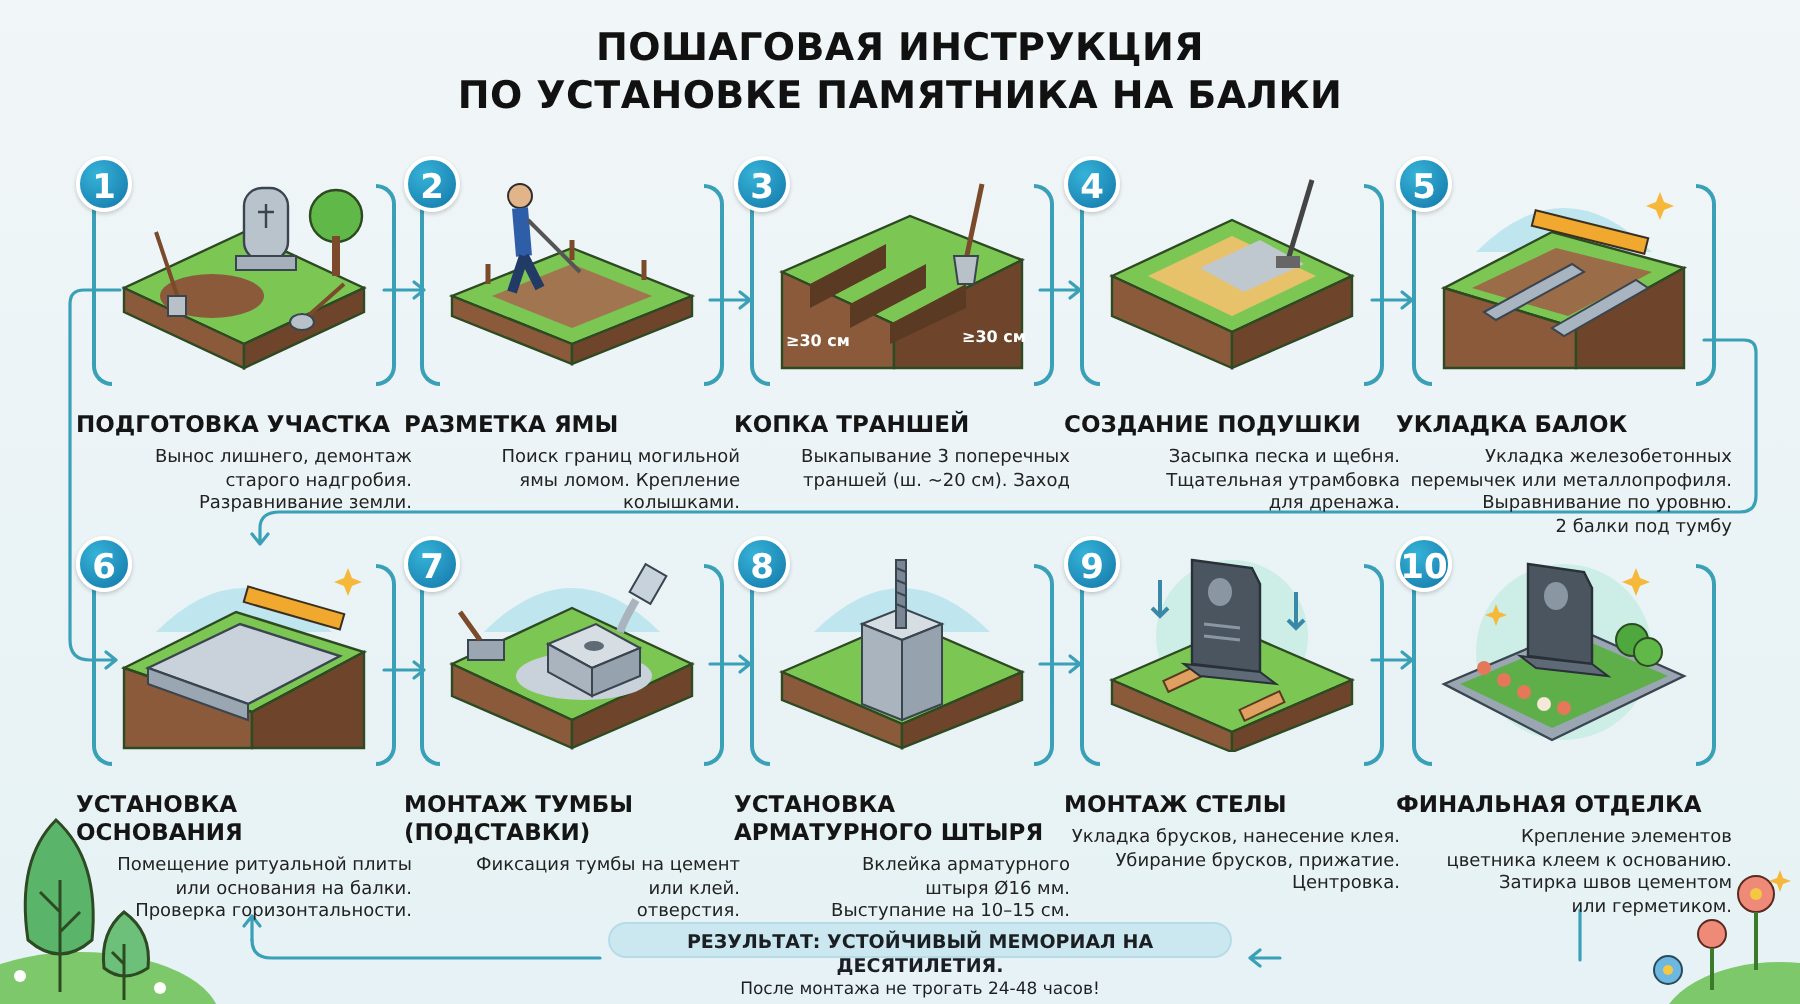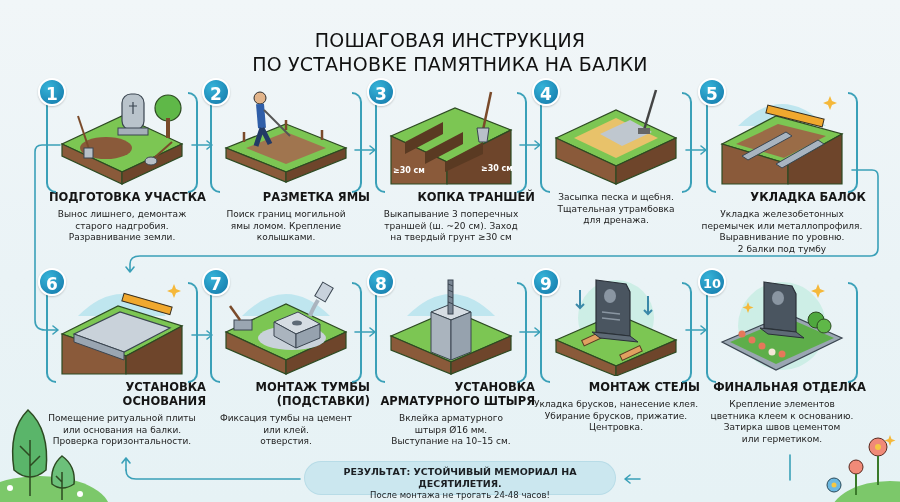--- a/index.html
+++ b/index.html
@@ -4,52 +4,52 @@
 <style>
   * { box-sizing: border-box; margin: 0; padding: 0; }
   html, body { width: 900px; height: 502px; overflow: hidden; }
   body {
     font-family: "DejaVu Sans", sans-serif;
     background: linear-gradient(180deg, #f1f6f8 0%, #eaf3f6 55%, #e6f2f5 100%);
     position: relative;
     color: #1b1f23;
   }
   .title {
-    position: absolute; left: 0; right: 0; top: 28px;
-    text-align: center; font-weight: normal; font-size: 19px; line-height: 24px;
+    position: absolute; left: 0; right: 0; top: 12px;
+    text-align: center; font-weight: bold; font-size: 19px; line-height: 24px;
     letter-spacing: 0.2px; color: #111;
   }
   .step { position: absolute; width: 168px; }
   .illu-wrap {
     position: relative; width: 140px; height: 105px; margin: 0 auto;
   }
   .bracket-l, .bracket-r {
     position: absolute; top: 10px; bottom: -6px; width: 10px;
     border: 2px solid #3aa0b8;
   }
   .bracket-l { left: -6px; border-right: none; border-radius: 10px 0 0 10px; }
   .bracket-r { right: -6px; border-left: none; border-radius: 0 10px 10px 0; }
   .badge {
     position: absolute; left: -14px; top: -4px; width: 28px; height: 28px;
     border-radius: 50%;
     background: radial-gradient(circle at 35% 30%, #36b3d8, #1276a8);
     color: #fff; font-weight: bold; font-size: 17px; line-height: 28px; text-align: center;
     border: 2px solid #fff; z-index: 3; box-shadow: 0 1px 2px rgba(0,0,0,0.2);
   }
-  .badge.small { font-size: 13px; }
+  .badge.small { font-size: 17px; }
   .illu { position: absolute; left: 6px; top: 4px; width: 128px; height: 100px; }
   .step-title {
-    margin-top: 3px; text-align: right; font-weight: bold; font-size: 11.5px; line-height: 14px; color: #151515;
+    margin-top: 18px; text-align: left; font-weight: bold; font-size: 11.5px; line-height: 14px; color: #151515;
   }
   .step-desc {
-    margin-top: 5px; text-align: center; font-size: 9px; line-height: 11.5px; color: #222;
+    margin-top: 5px; text-align: right; font-size: 9px; line-height: 11.5px; color: #222;
   }
   .conn { position: absolute; }
   .result {
-    position: absolute; left: 305px; top: 462px; width: 310px; height: 32px;
+    position: absolute; left: 305px; top: 462px; width: 310px; height: 16px;
     background: #cbe7ef; border-radius: 16px; text-align: center;
     box-shadow: 0 0 0 1px #b8dce7;
   }
   .result .r1 { font-weight: bold; font-size: 9.5px; line-height: 12px; margin-top: 4px; color: #1b1f23; }
   .result .r2 { font-size: 8.5px; line-height: 11px; color: #1b1f23; font-weight: normal; }
   .deco { position: absolute; }
 </style>
 </head>
 <body>
 
@@ -151,39 +151,39 @@
       <path d="M104 6 L96 44" stroke="#7a4a2a" stroke-width="2.5"></path>
       <polygon points="90,42 102,42 100,56 92,56" fill="#b8c0c8" stroke="#3a4550"></polygon>
     </svg>
     <div style="position:absolute;left:12px;top:84px;font-size:8px;color:#fff;font-weight:bold;">≥30 см</div>
     <div style="position:absolute;left:100px;top:82px;font-size:8px;color:#fff;font-weight:bold;">≥30 см</div>
   </div>
   <div class="step-title">КОПКА ТРАНШЕЙ</div>
   <div class="step-desc">
     <div>Выкапывание 3 поперечных</div>
     <div>траншей (ш. ~20 см). Заход</div>
-    <div>на твердый грунт ≥30 см</div>
   </div>
 </div>
 
 <div class="step" style="left:532px; top:82px;">
   <div class="illu-wrap">
     <div class="bracket-l"></div>
     <div class="bracket-r"></div>
     <div class="badge">4</div>
     <svg class="illu" viewBox="0 0 128 100">
       <polygon points="4,52 64,24 124,52 64,80" fill="#7cc653" stroke="#2d4a22" stroke-width="1.2"></polygon>
       <polygon points="4,52 64,80 64,98 4,72" fill="#8a5a3a" stroke="#2d4a22" stroke-width="1.2"></polygon>
       <polygon points="64,80 124,52 124,72 64,98" fill="#6e452b" stroke="#2d4a22" stroke-width="1.2"></polygon>
       <polygon points="22,52 64,32 106,52 64,72" fill="#e8c26a"></polygon>
       <polygon points="48,48 78,34 100,46 70,60" fill="#bfc7cf"></polygon>
       <path d="M104 4 L92 44" stroke="#444" stroke-width="2.5"></path>
       <rect x="86" y="42" width="12" height="6" fill="#666"></rect>
     </svg>
   </div>
+  <div class="step-title">СОЗДАНИЕ ПОДУШКИ</div>
   <div class="step-desc">
     <div>Засыпка песка и щебня.</div>
     <div>Тщательная утрамбовка</div>
     <div>для дренажа.</div>
   </div>
 </div>
 
 <div class="step" style="left:698px; top:82px;">
   <div class="illu-wrap">
     <div class="bracket-l"></div>

